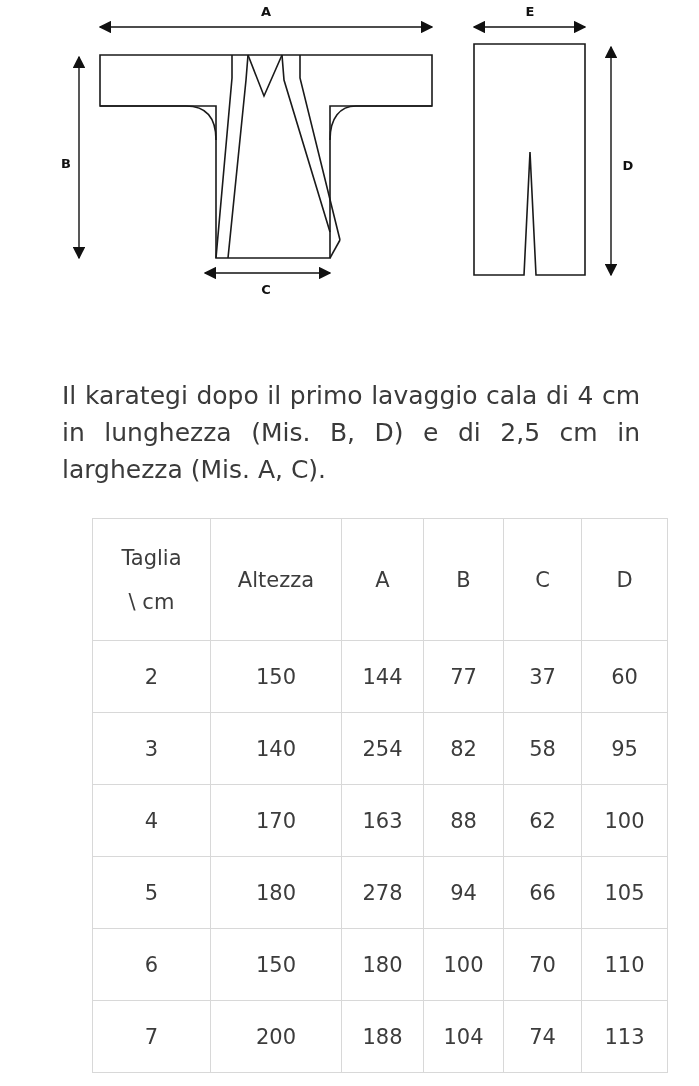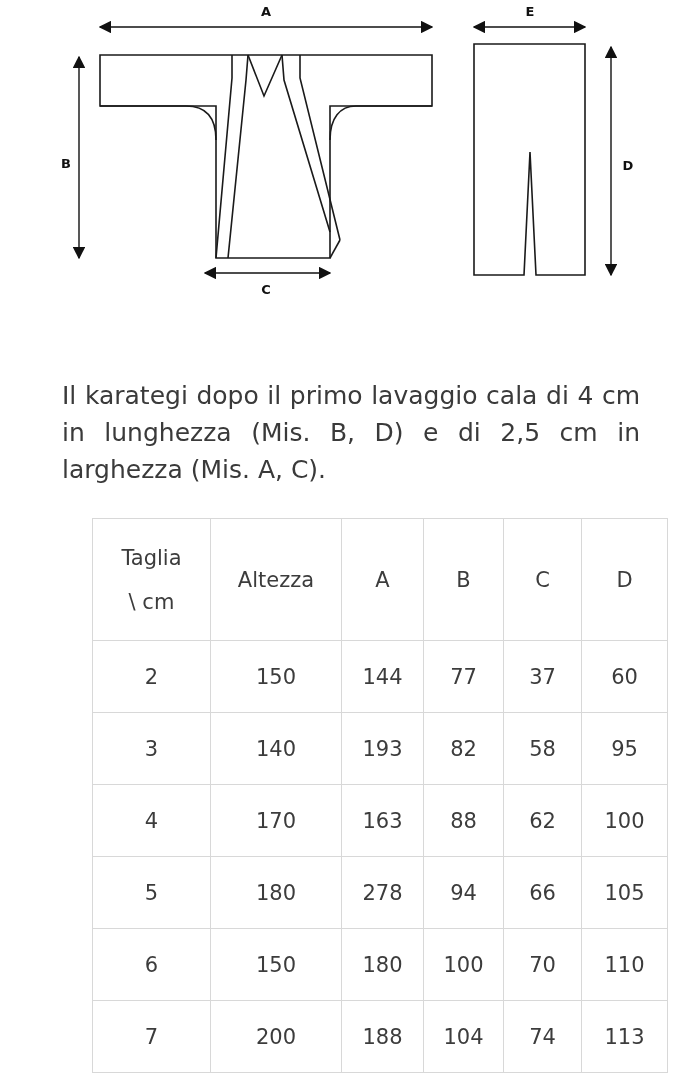--- a/index.html
+++ b/index.html
@@ -196,21 +196,21 @@
         <td>2</td>
         <td>150</td>
         <td>144</td>
         <td>77</td>
         <td>37</td>
         <td>60</td>
       </tr>
       <tr>
         <td>3</td>
         <td>140</td>
-        <td>193</td>
+        <td>254</td>
         <td>82</td>
         <td>58</td>
         <td>95</td>
       </tr>
       <tr>
         <td>4</td>
         <td>170</td>
         <td>163</td>
         <td>88</td>
         <td>62</td>

